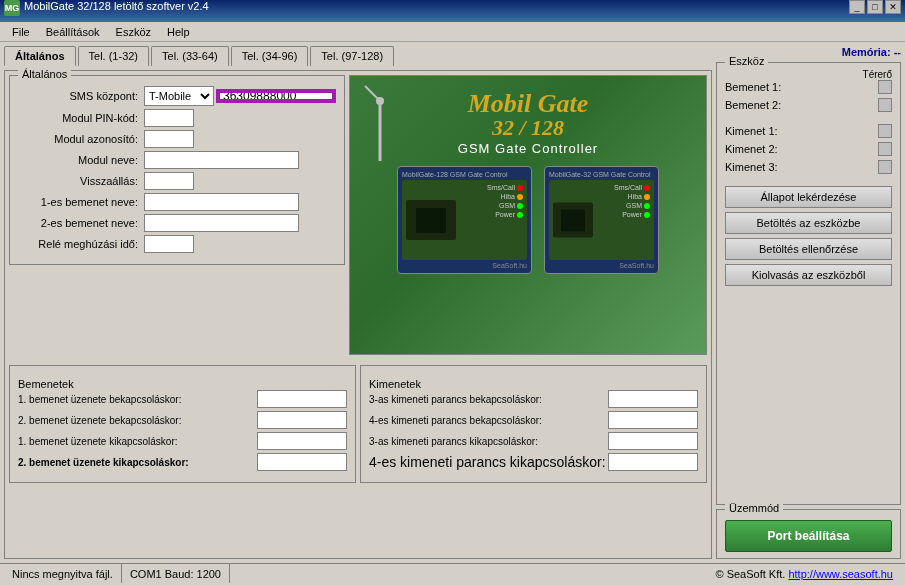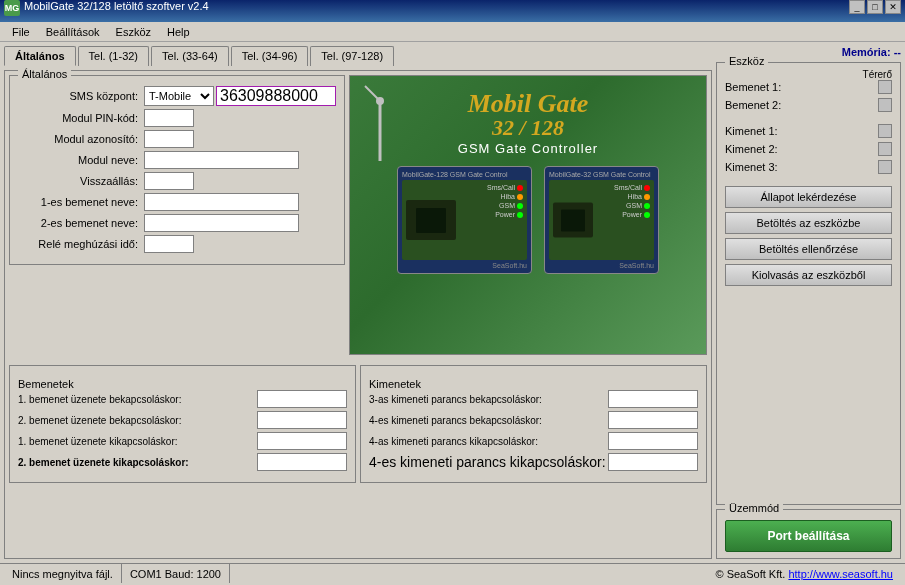--- a/index.html
+++ b/index.html
@@ -130,25 +130,25 @@
     .sms-select {
       width: 70px;
       height: 20px;
       font-size: 11px;
       border: 1px solid #808080;
       background: white;
       margin-right: 2px;
     }
     .sms-phone-input {
       width: 120px;
-      height: 20px;
-      border: 1px solid #a21caf;
+      height: 14px;
+      border: 4px solid #a21caf;
       background: white;
       padding: 1px 3px;
-      font-size: 16px;
+      font-size: 12px;
     }
     
     #image-area {
       flex: 1;
       background: #2d6b2d;
       border: 1px solid #808080;
       display: flex;
       align-items: center;
       justify-content: center;
       position: relative;
@@ -495,21 +495,21 @@
             <span class="group-label">Kimenetek</span>
             <div class="form-row">
               <span style="flex:1;font-size:10px;">3-as kimeneti parancs bekapcsoláskor:</span>
               <input class="form-input" style="width: 90px;" type="text">
             </div>
             <div class="form-row">
               <span style="flex:1;font-size:10px;">4-es kimeneti parancs bekapcsoláskor:</span>
               <input class="form-input" style="width: 90px;" type="text">
             </div>
             <div class="form-row">
-              <span style="flex:1;font-size:10px;">4-as kimeneti parancs kikapcsoláskor:</span>
+              <span style="flex:1;font-size:10px;">3-as kimeneti parancs kikapcsoláskor:</span>
               <input class="form-input" style="width: 90px;" type="text">
             </div>
             <div class="form-row">
               <span style="flex:1;font-size:14px;">4-es kimeneti parancs kikapcsoláskor:</span>
               <input class="form-input" style="width: 90px;" type="text">
             </div>
           </div>
         </div>
       </div>
     </div>

